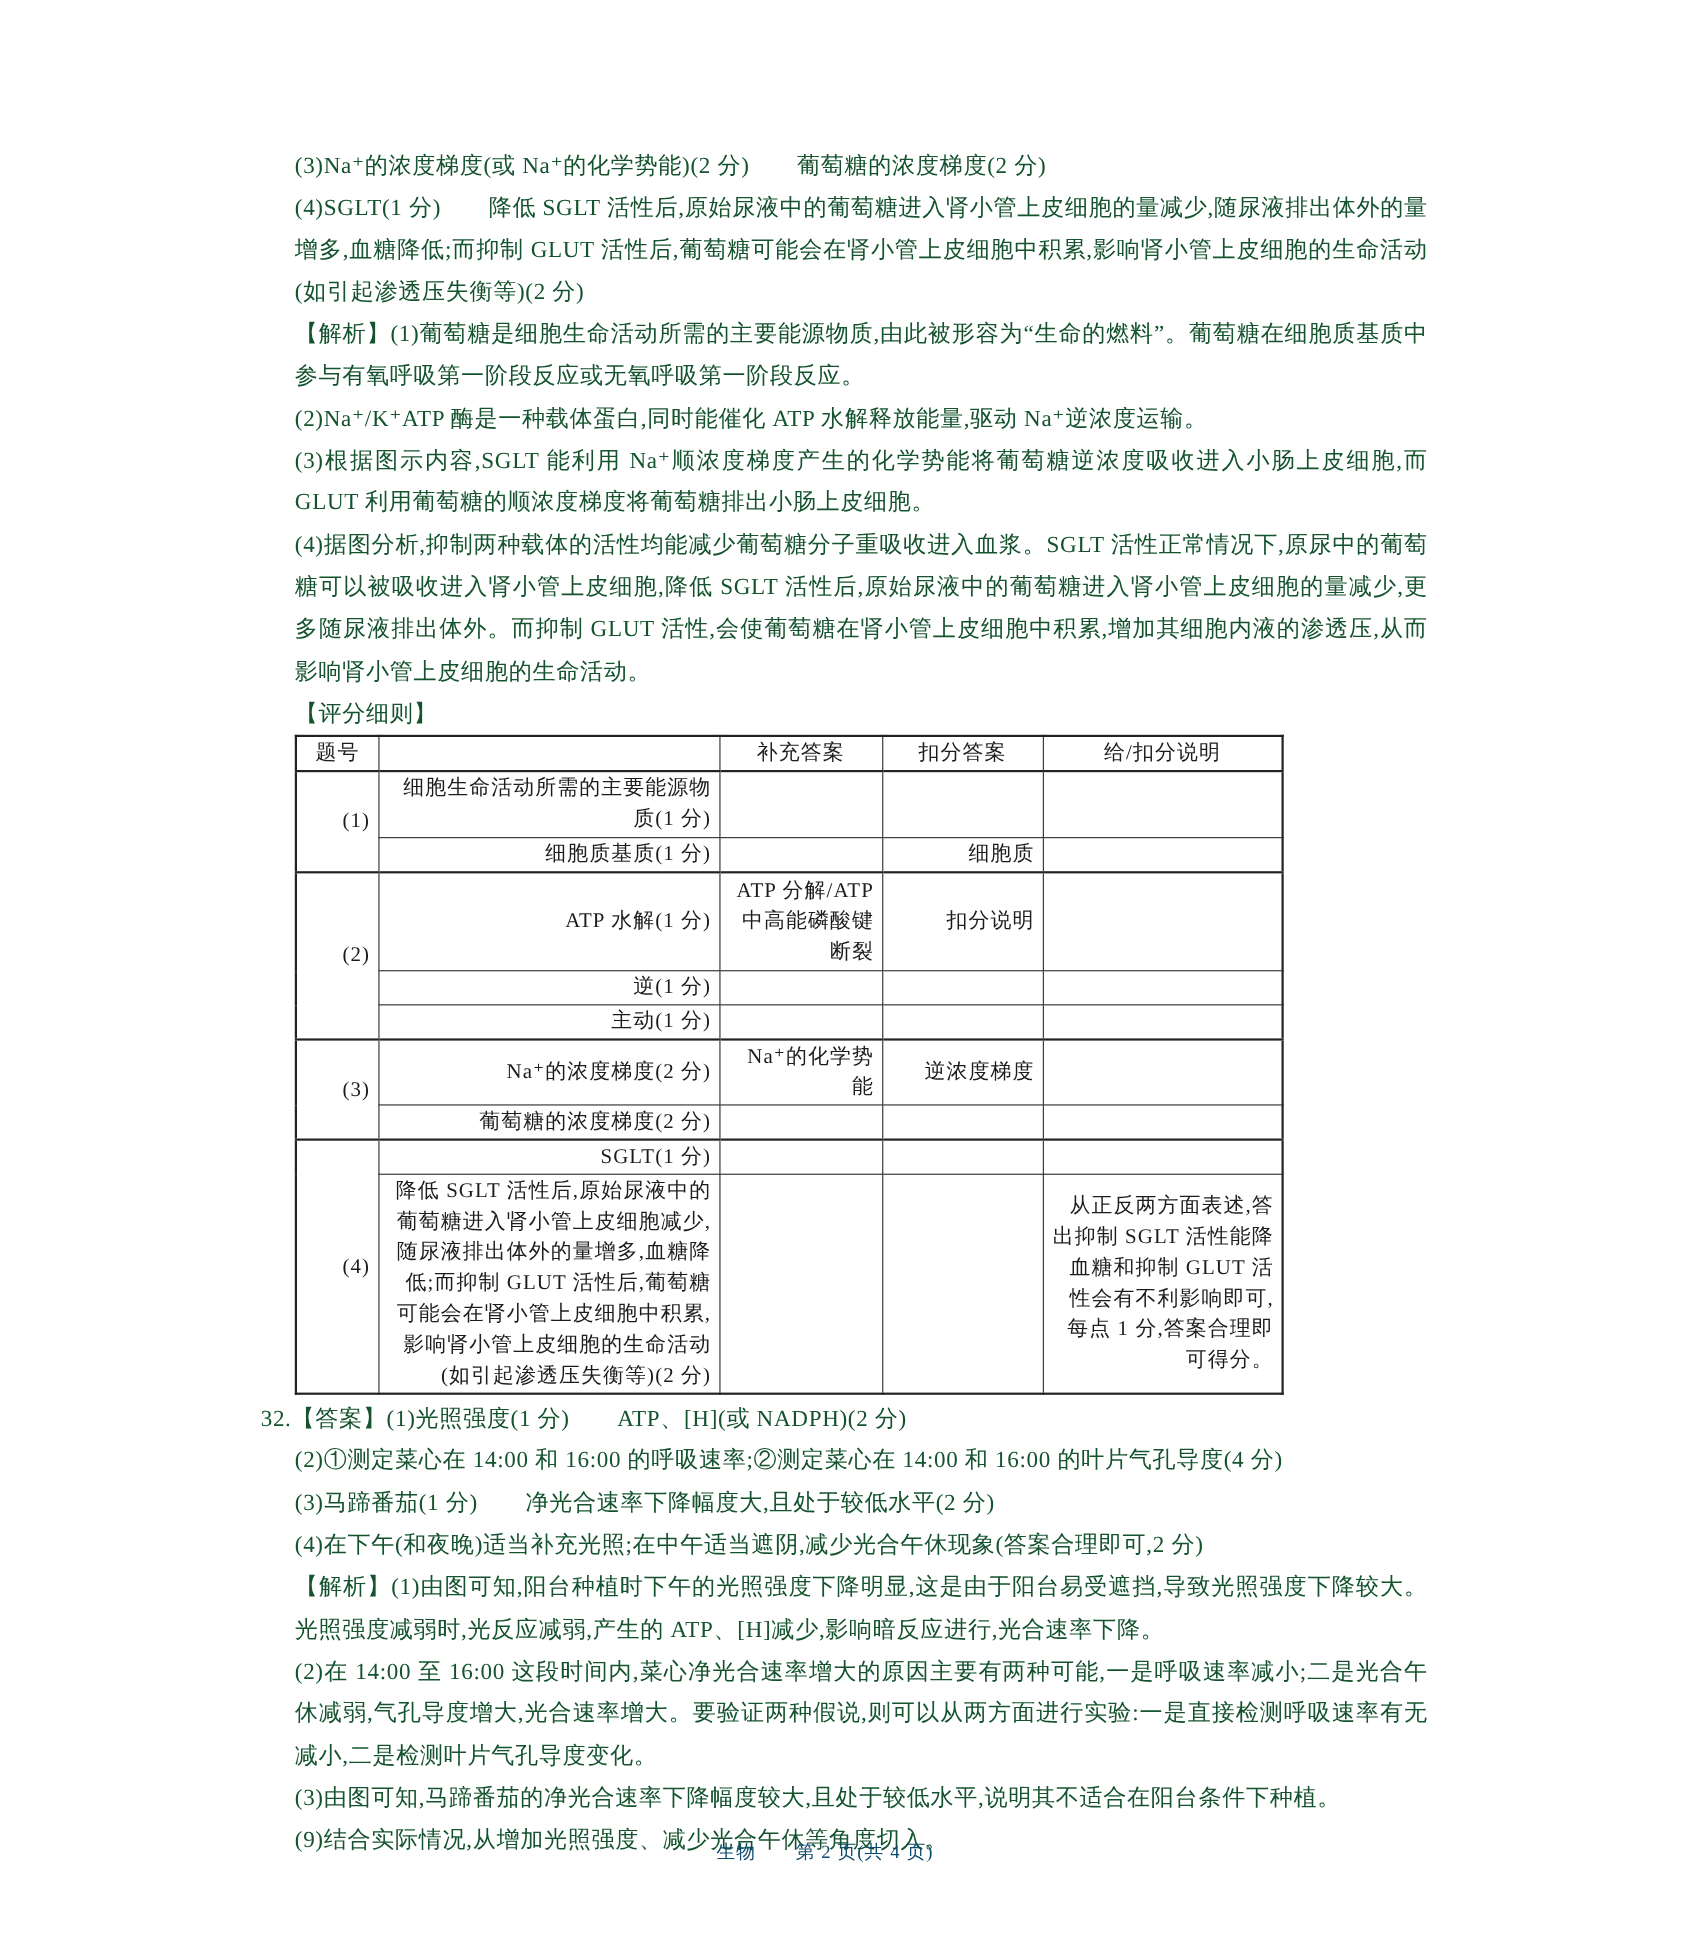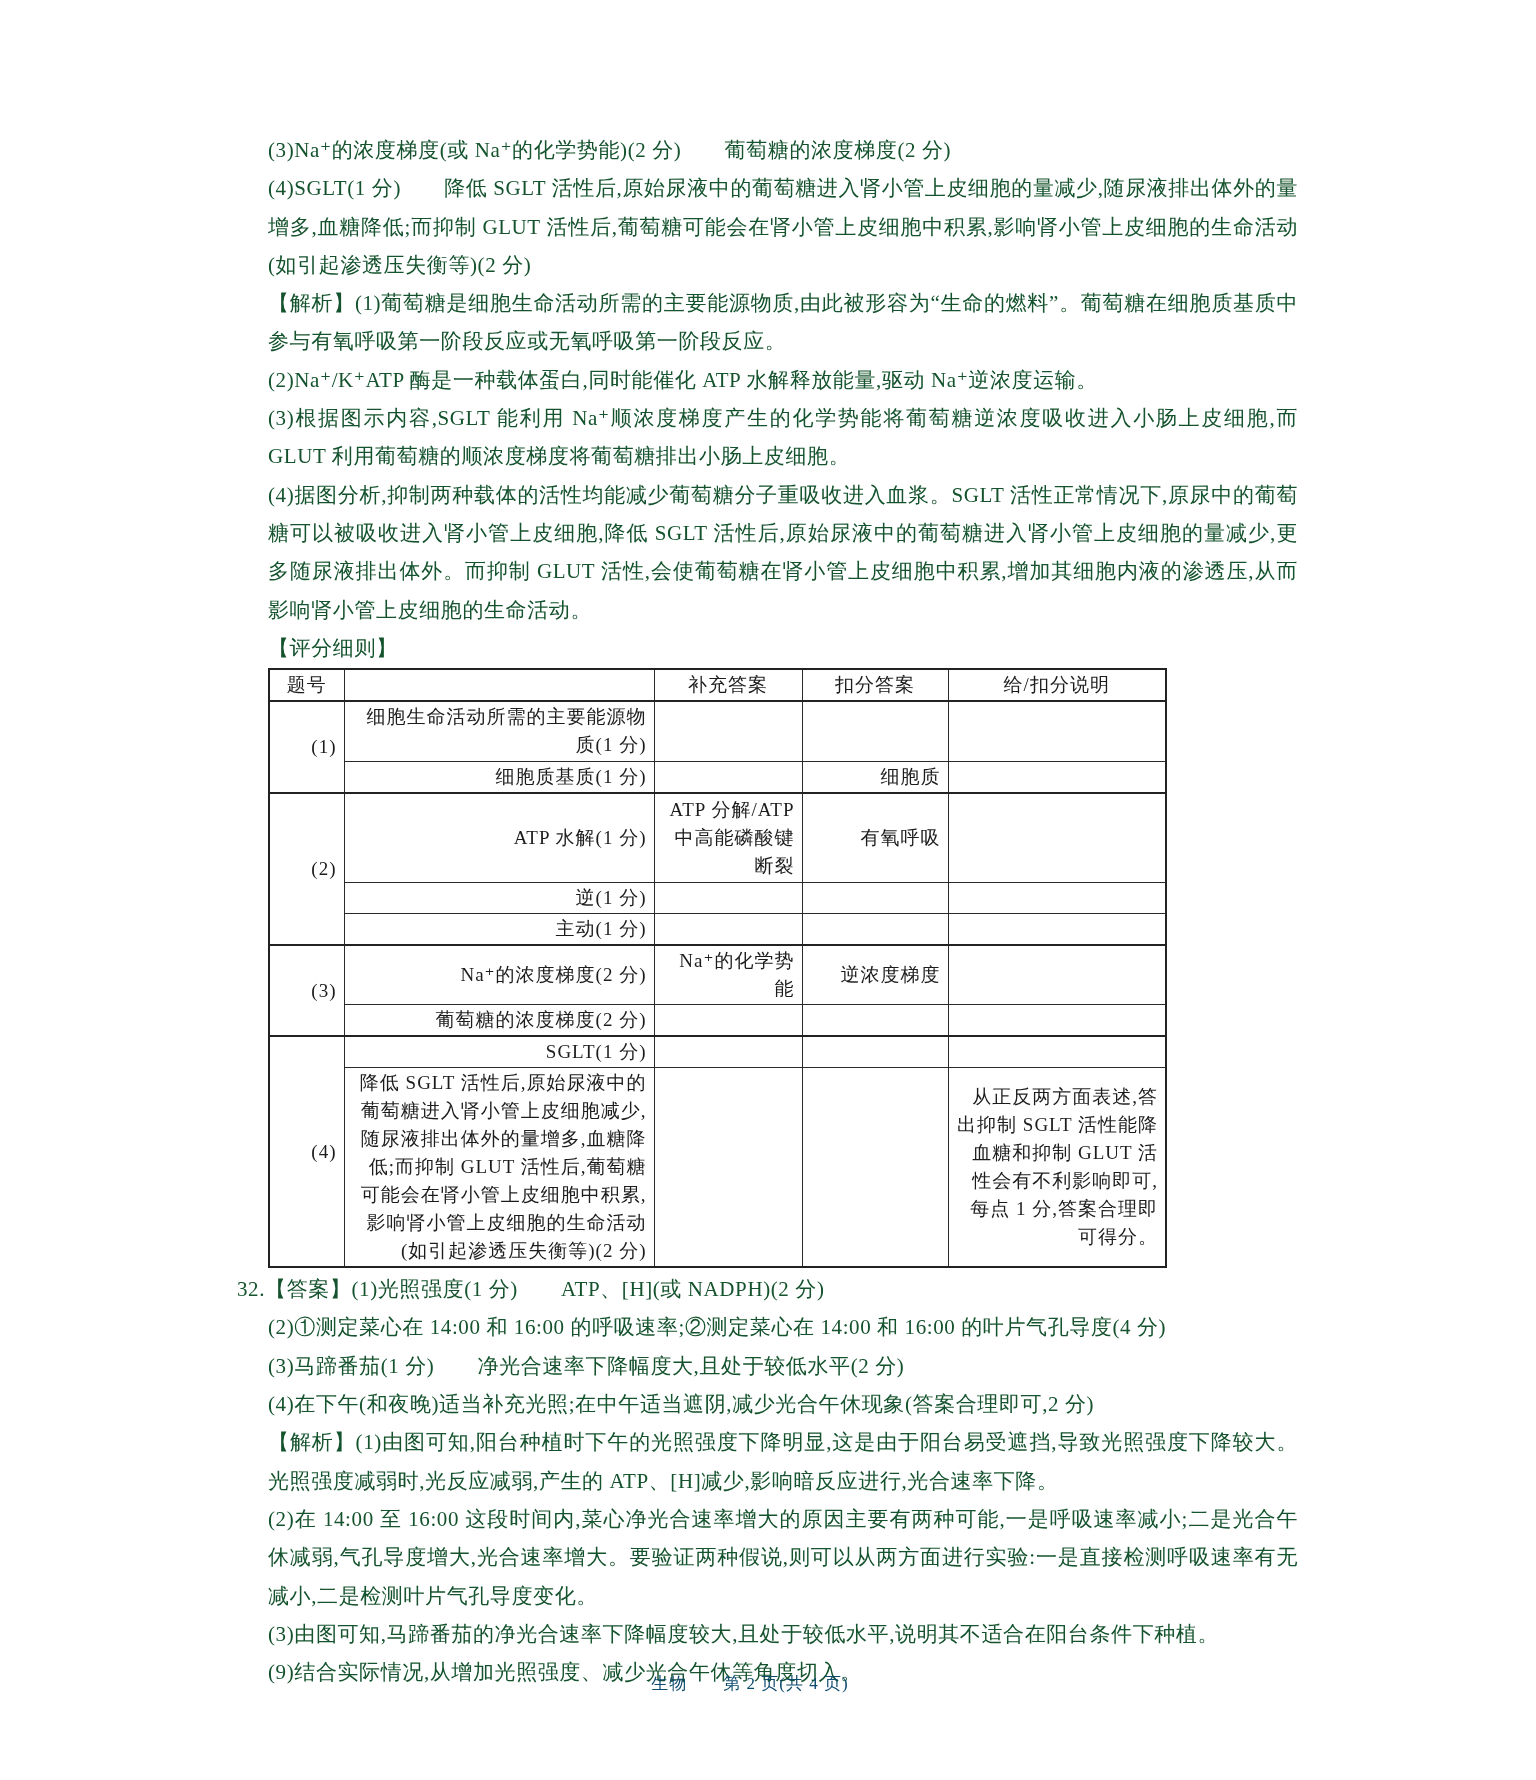--- a/index.html
+++ b/index.html
@@ -107,21 +107,21 @@
         <td class="ans">细胞质基质(1 分)</td>
         <td class="sup"></td>
         <td class="ded">细胞质</td>
         <td class="note"></td>
       </tr>
 
       <tr class="gs rh-3l">
         <td class="num" rowspan="3">(2)</td>
         <td class="ans">ATP 水解(1 分)</td>
         <td class="sup">ATP 分解/ATP 中高能磷酸键断裂</td>
-        <td class="ded">有氧呼吸</td>
+        <td class="ded">扣分说明</td>
         <td class="note"></td>
       </tr>
       <tr class="rh-1">
         <td class="ans">逆(1 分)</td>
         <td class="sup"></td>
         <td class="ded"></td>
         <td class="note"></td>
       </tr>
       <tr class="rh-1">
         <td class="ans">主动(1 分)</td>

